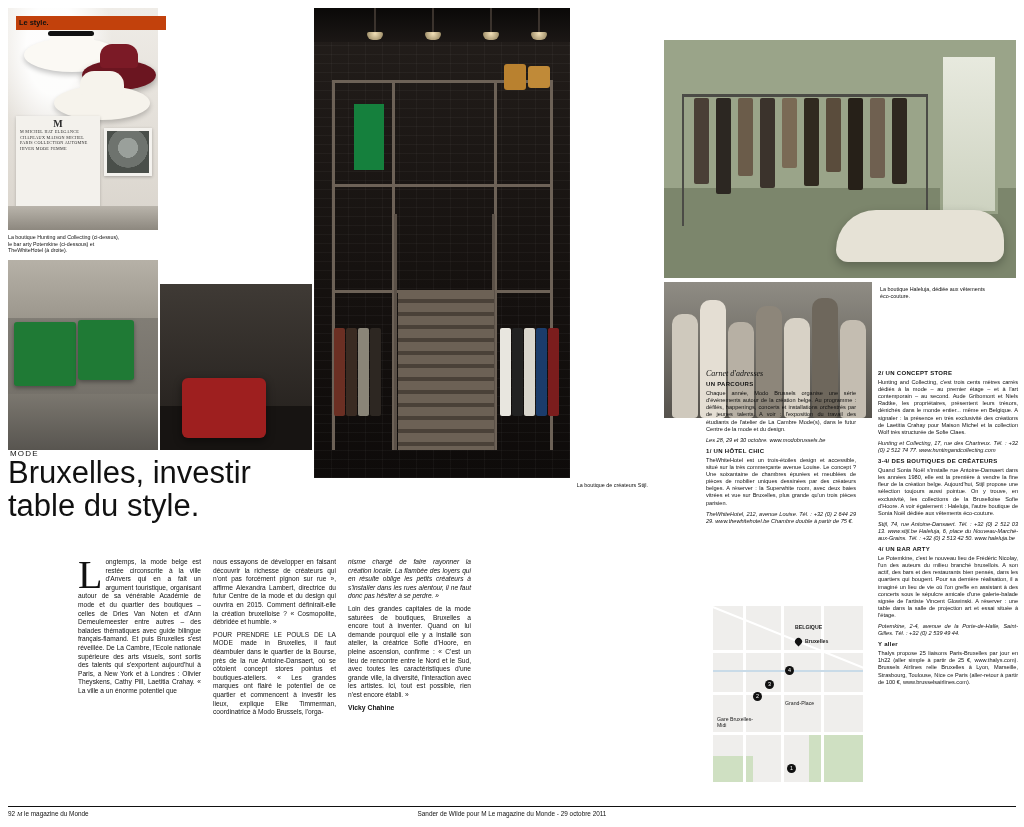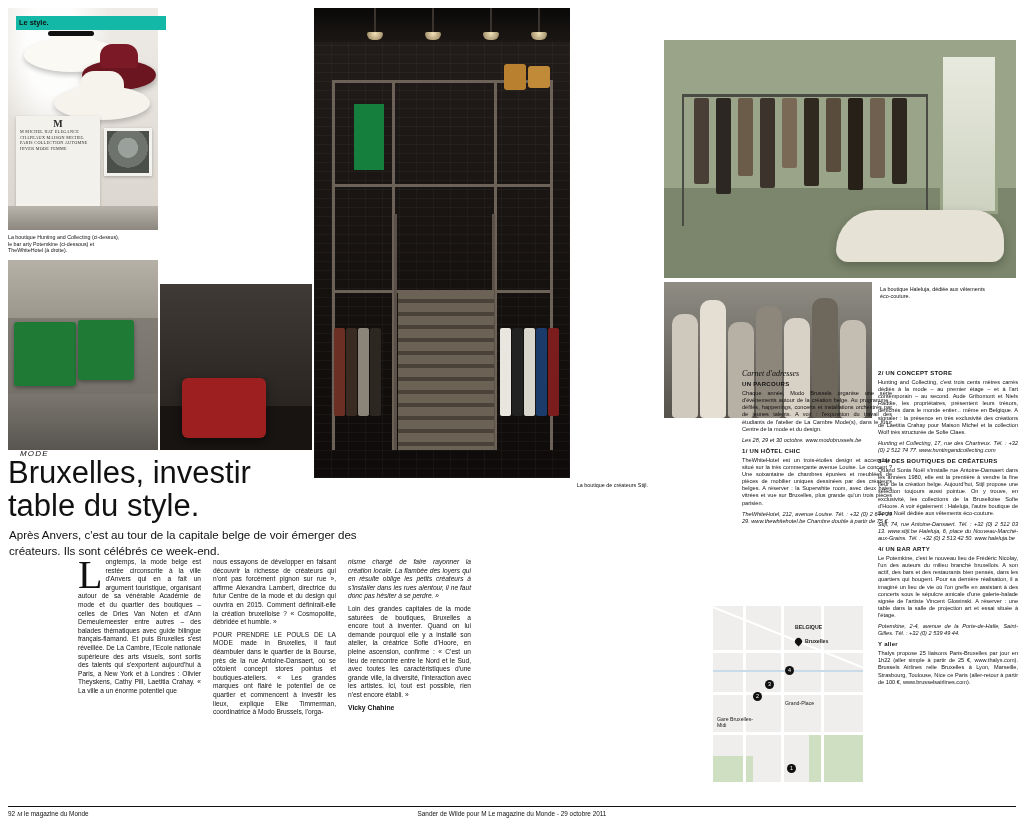--- a/index.html
+++ b/index.html
@@ -119,21 +119,21 @@
      background:linear-gradient(180deg,#7b776f,#585550); }
 
   
   .ph-cush { left:152px; top:276px; width:152px; height:166px;
      background:linear-gradient(180deg,#3f3a35,#211d1a); }
   .cushion { position:absolute; left:22px; bottom:12px; width:84px; height:60px;
      background:#9e1f1f; border-radius:6px; box-shadow:0 3px 8px rgba(0,0,0,.45); }
   .cush-sofa { position:absolute; left:0; bottom:0; width:100%; height:44px; background:#171412; }
 
   
-  .mode-label { position:absolute; left:20px; top:449px; font-size:8px; letter-spacing:1.2px; color:#111;font-style:italic;}
+  .mode-label { position:absolute; left:10px; top:449px; font-size:8px; letter-spacing:1.2px; color:#111;}
   .headline {
     position:absolute; left:8px; top:456px; width:330px;
     font-family:"Liberation Sans", sans-serif;
     font-size:31px; line-height:33px; color:#111;
   }
   .headline b { font-weight:normal; }
   .headline span.light { font-weight:normal; }
   .standfirst {
     position:absolute; left:9px; top:527px; width:350px;
     font-size:11.6px; line-height:15.5px; color:#111;
@@ -170,21 +170,21 @@
      background:linear-gradient(180deg,#8f8c84,#55524c); overflow:hidden; }
   .fur { position:absolute; bottom:0; width:26px; border-radius:10px 10px 4px 4px; }
   .cap-haleluja { position:absolute; left:880px; top:286px; width:110px;
      font-size:5.4px; line-height:6.8px; color:#111; }
 
   
   .rcol { position:absolute; font-size:5.6px; line-height:7.1px; color:#111; text-align:justify; }
   .rcol h4 { margin:0 0 2px 0; font-size:6px; letter-spacing:.3px; font-weight:bold; }
   .rcol p { margin:0 0 4px 0; }
   .rcol .it { font-style:italic; }
-  .rc1 { left:742px; top:370px; width:150px; }
+  .rc1 { left:706px; top:370px; width:150px; }
   .rc2 { left:878px; top:370px; width:140px; }
   .carnet-title { font-family:"Liberation Serif", serif; font-style:italic; font-size:8px;
      margin-bottom:4px; display:block; }
 
   
   .map { position:absolute; left:713px; top:606px; width:150px; height:176px;
      background:#efefef; overflow:hidden; border:0; }
   .map .road { position:absolute; background:#ffffff; }
   .map .block { position:absolute; background:#e2e2e2; }
   .map .green { position:absolute; background:#cfe0c2; }
@@ -196,21 +196,21 @@
   .pin { position:absolute; width:7px; height:7px; background:#111; border-radius:50% 50% 50% 0;
      transform:rotate(-45deg); }
 
   
   .footline { position:absolute; left:8px; right:8px; top:806px; height:1px; background:#111; }
   .foot-left { position:absolute; left:8px; top:810px; font-size:6.4px; color:#111; }
   .foot-center { position:absolute; left:0; right:0; top:810px; text-align:center;
      font-size:6.4px; color:#111; }
   .foot-left .m { font-family:"Liberation Serif", serif; font-style:italic; }
 
-  .topbar { position:absolute; left:8px; top:8px; width:150px; height:14px; background:#14b8a6; z-index:9;
+  .topbar { position:absolute; left:8px; top:8px; width:150px; height:14px; background:#c2410c; z-index:9;
      font-size:7.4px; font-weight:bold; padding:2px 3px; color:#111; }
 </style>
 </head>
 <body>
 
 <div class="page">
 
   <div class="photo-area">
 
     <div class="ph ph-hats">
@@ -278,21 +278,20 @@
       <div class="cush-sofa"></div>
       <div class="cushion"></div>
     </div>
   </div>
 
   <div class="mode-label">MODE</div>
   <div class="headline">
     <b>Bruxelles,</b><span class="light"> investir</span><br>
     <span class="light">table du style.</span>
   </div>
-  <div class="standfirst">Après Anvers, c'est au tour de la capitale belge de voir émerger des créateurs. Ils sont célébrés ce week-end.</div>
 
   <div class="cols">
     <div class="col c1">
       <p><span class="dropcap">L</span><span>ongtemps, la mode belge est restée circonscrite à la ville d'Anvers qui en a fait un argument touristique, organisant autour de sa vénérable Académie de mode et du quartier des boutiques – celles de Dries Van Noten et d'Ann Demeulemeester entre autres – des balades thématiques avec guide bilingue français-flamand. Et puis Bruxelles s'est réveillée. De La Cambre, l'Ecole nationale supérieure des arts visuels, sont sortis des talents qui s'exportent aujourd'hui à Paris, a New York et à Londres : Olivier Theyskens, Cathy Pill, Laetitia Crahay. « La ville a un énorme potentiel que</span></p>
     </div>
     <div class="col c2">
       <p>nous essayons de développer en faisant découvrir la richesse de créateurs qui n'ont pas forcément pignon sur rue », affirme Alexandra Lambert, directrice du futur Centre de la mode et du design qui ouvrira en 2015. Comment définirait-elle la création bruxelloise ? « Cosmopolite, débridée et humble. »</p>
       <p>POUR PRENDRE LE POULS DE LA MODE made in Bruxelles, il faut déambuler dans le quartier de la Bourse, près de la rue Antoine-Dansaert, où se côtoient concept stores pointus et boutiques-ateliers. « Les grandes marques ont flairé le potentiel de ce quartier et commencent à investir les lieux, explique Elke Timmerman, coordinatrice à Modo Brussels, l'orga-</p>
     </div>
     <div class="col c3">

